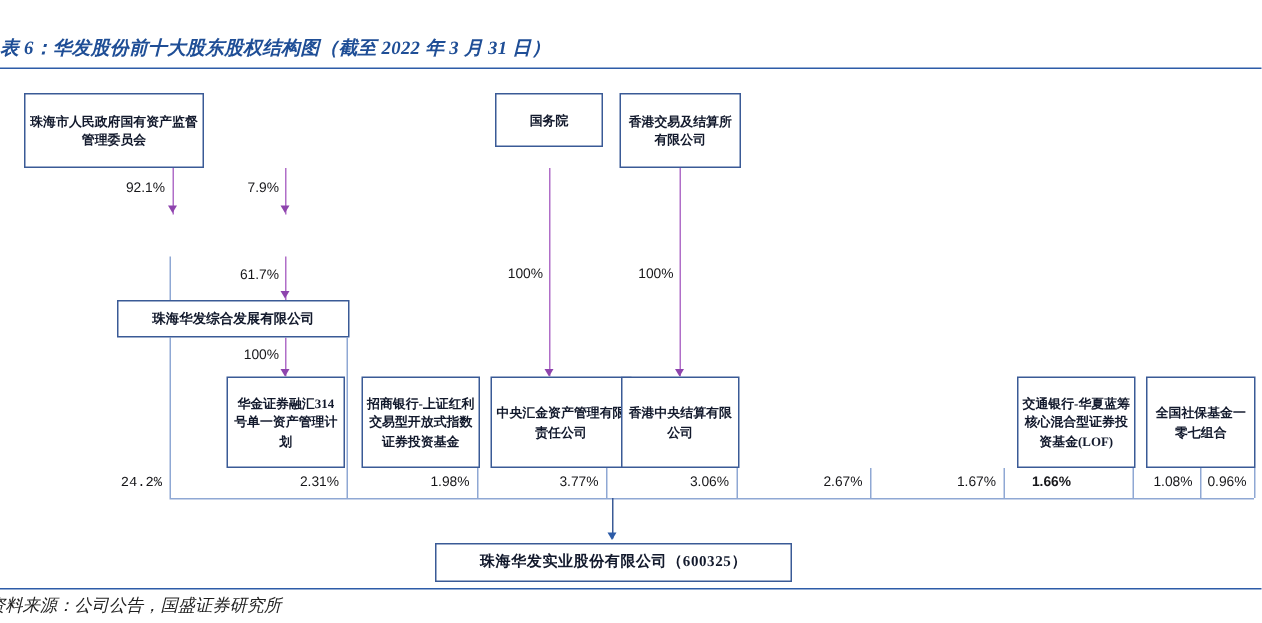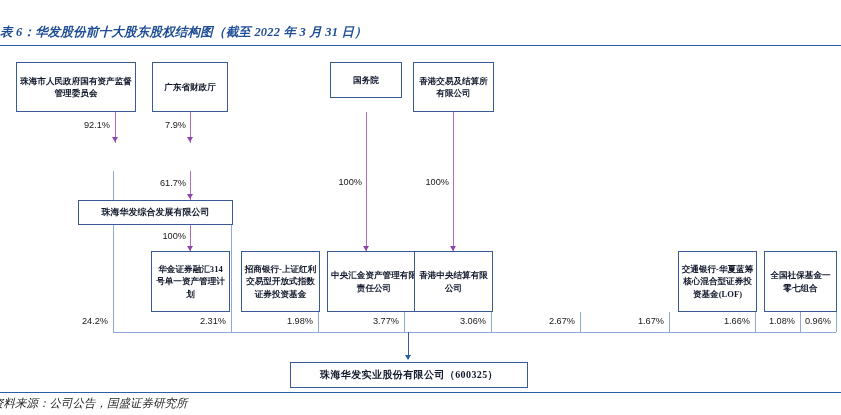--- a/index.html
+++ b/index.html
@@ -136,21 +136,20 @@
 </head>
 <body>
 
 <div id="canvas">
 
   <div class="title">表 6：华发股份前十大股东股权结构图（截至 2022 年 3 月 31 日）</div>
   <div class="rule-top"></div>
 
   <div class="box" style="left:16px; top:62px; width:120px; height:50px;">珠海市人民政府国有资产监督管理委员会</div>
 
-  <div class="box" style="left:152px; top:62px; width:76px; height:50px;">广东省财政厅</div>
 
   <div class="box" style="left:330px; top:62px; width:72px; height:36px;">国务院</div>
 
   <div class="box" style="left:413px; top:62px; width:81px; height:50px;">香港交易及结算所有限公司</div>
 
   <div class="vline-purple" style="left:115px; top:112px; height:31px;"></div>
   <div class="arrow-purple" style="left:111.5px; top:137px;"></div>
   <div class="pct right" style="left:60px; top:120px; width:50px;">92.1%</div>
 
   <div class="vline-purple" style="left:190px; top:112px; height:31px;"></div>
@@ -205,28 +204,28 @@
   <div class="vline-blue" style="left:669px; top:312px; height:20px;"></div>
 
   <div class="vline-blue" style="left:755px; top:312px; height:20px;"></div>
 
   <div class="vline-blue" style="left:800px; top:312px; height:20px;"></div>
 
   <div class="vline-blue" style="left:836px; top:312px; height:20px;"></div>
 
   <div class="hline-blue" style="left:113px; top:332px; width:723px;"></div>
 
-  <div class="pct right" style="left:58px; top:316px; width:50px;">24.2%</div>
+  <div class="pct right" style="left:58px; top:316px; width:50px;font-family:Liberation Mono, monospace;">24.2%</div>
   <div class="pct right" style="left:176px; top:316px; width:50px;">2.31%</div>
   <div class="pct right" style="left:263px; top:316px; width:50px;">1.98%</div>
   <div class="pct right" style="left:349px; top:316px; width:50px;">3.77%</div>
   <div class="pct right" style="left:436px; top:316px; width:50px;">3.06%</div>
   <div class="pct right" style="left:525px; top:316px; width:50px;">2.67%</div>
   <div class="pct right" style="left:614px; top:316px; width:50px;">1.67%</div>
-  <div class="pct right" style="left:700px; top:316px; width:50px;">1.66%</div>
+  <div class="pct right" style="left:664px; top:316px; width:50px;font-weight:bold;">1.66%</div>
   <div class="pct right" style="left:745px; top:316px; width:50px;">1.08%</div>
   <div class="pct right" style="left:781px; top:316px; width:50px;">0.96%</div>
 
   <div class="vline-navy" style="left:408px; top:332px; height:27px;"></div>
   <div class="arrow-navy" style="left:404.5px; top:355px;"></div>
 
   <div class="box main-label" style="left:290px; top:362px; width:238px; height:26px;">珠海华发实业股份有限公司（600325）</div>
 
   <div class="rule-bottom"></div>
   <div class="source">资料来源：公司公告，国盛证券研究所</div>

